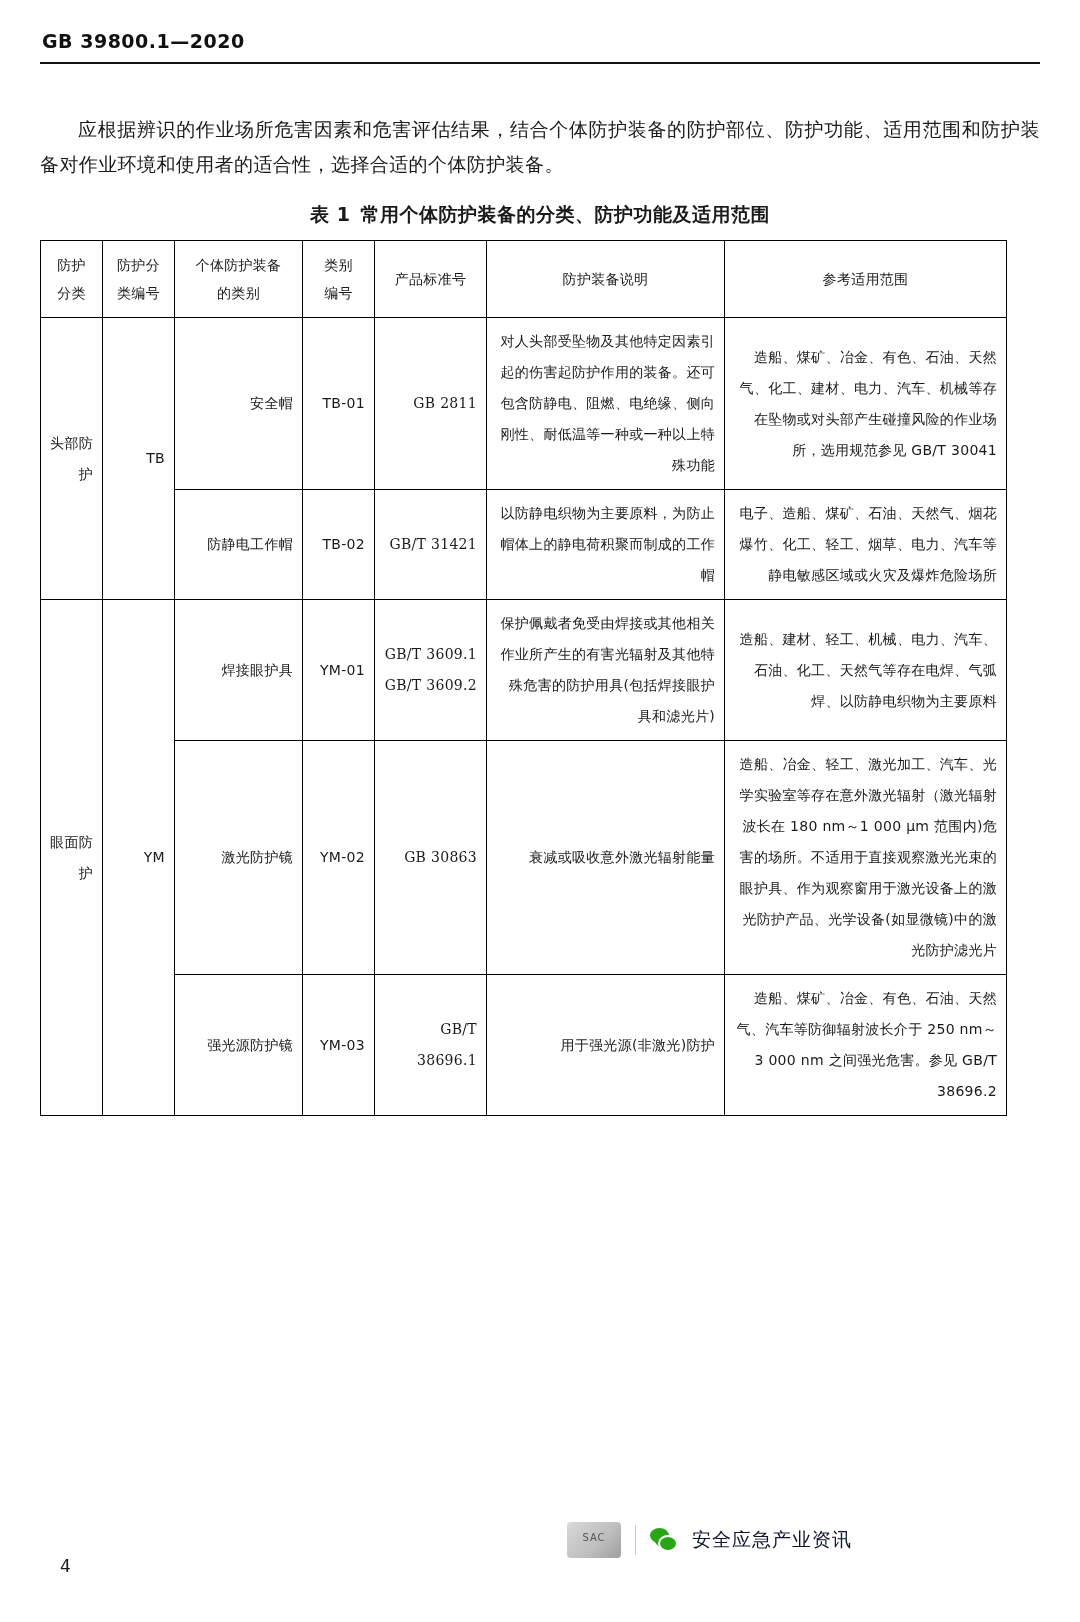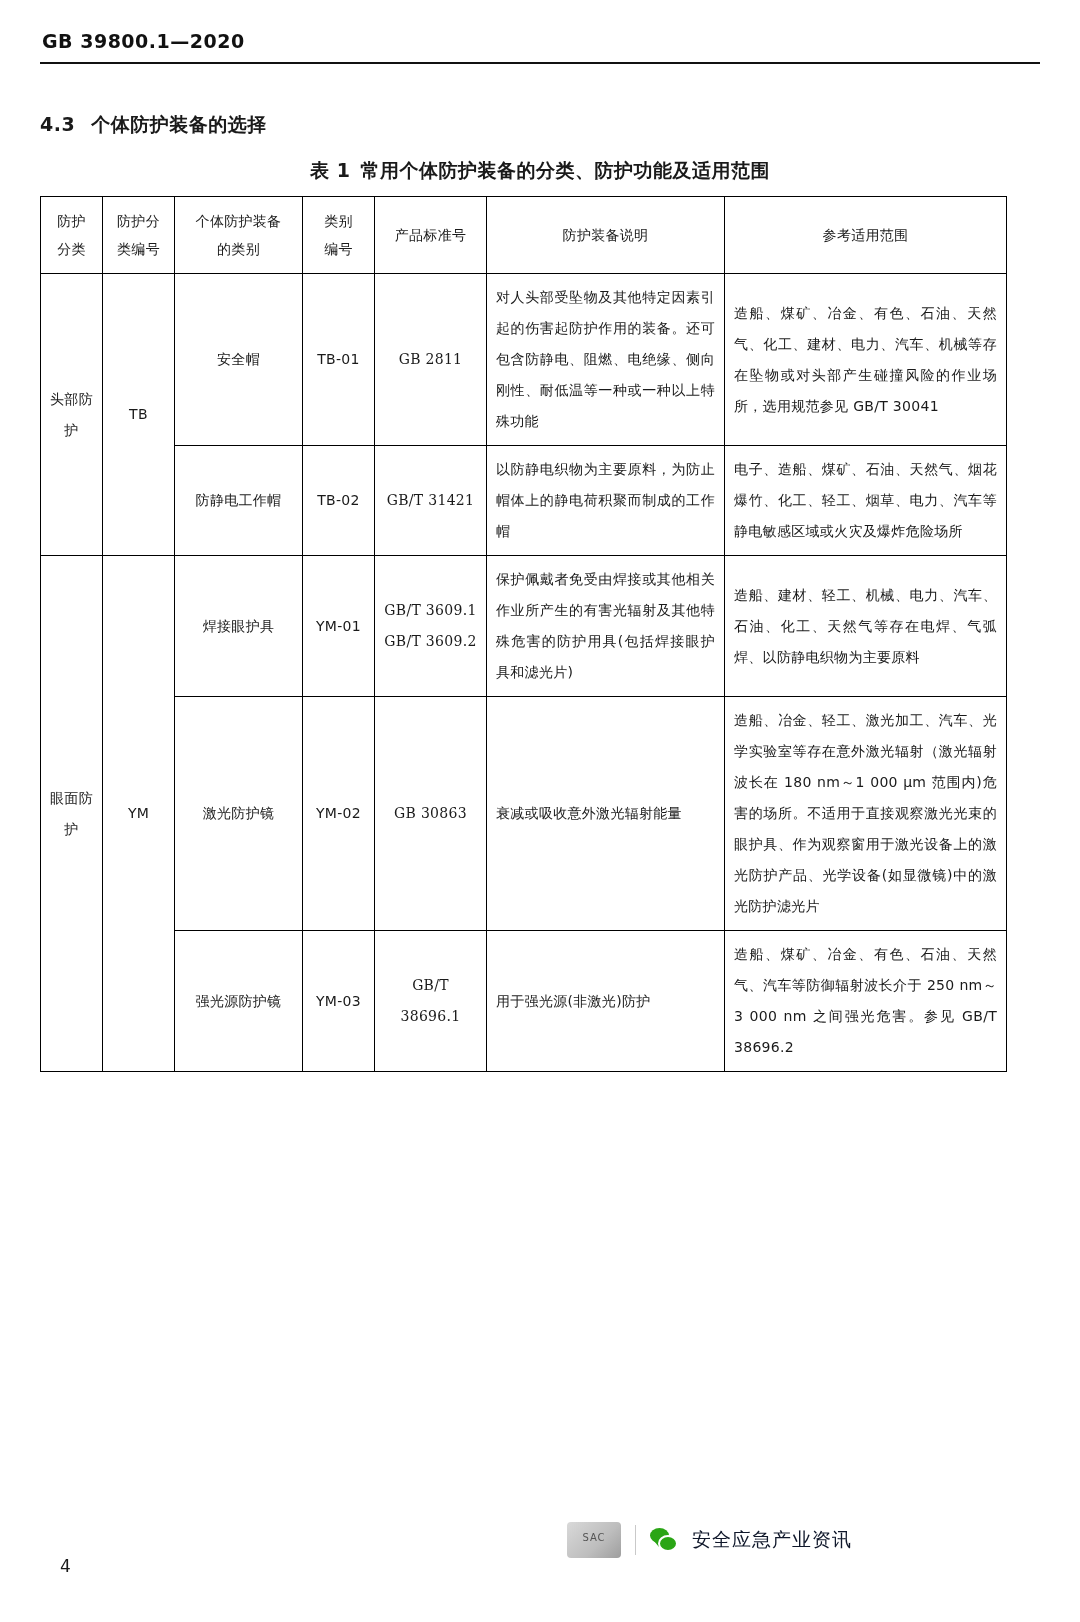--- a/index.html
+++ b/index.html
@@ -82,20 +82,21 @@
     table-layout: fixed;
     font-size: 14px;
   }
   table.main td, table.main th {
     border: 1px solid #000;
     vertical-align: middle;
     padding: 8px 9px;
     line-height: 31px;
     font-weight: normal;
     letter-spacing: 0.3px;
+    text-align: right;
   }
   table.main thead td {
     text-align: center;
     padding: 10px 4px;
     line-height: 28px;
   }
   .c-cat {
     text-align: center;
     width: 62px;
     line-height: 34px;
@@ -206,23 +207,21 @@
 <div class="page">
 
   <div class="header-code">GB 39800.1—2020</div>
   <div class="header-rule"></div>
 
   <div class="content">
 
 
     <div class="sec-gap"></div>
 
-    <h3 class="section">
-      <span class="num">4.3</span><span>个体防护装备的选择</span>
-    </h3>
+    <p class="para">应根据辨识的作业场所危害因素和危害评估结果，结合个体防护装备的防护部位、防护功能、适用范围和防护装备对作业环境和使用者的适合性，选择合适的个体防护装备。</p>
 
     <div class="table-title">
       <span class="tnum">表 1</span><span>常用个体防护装备的分类、防护功能及适用范围</span>
     </div>
 
     <table class="main">
       <colgroup>
         <col style="width:62px">
         <col style="width:72px">
         <col style="width:128px">

